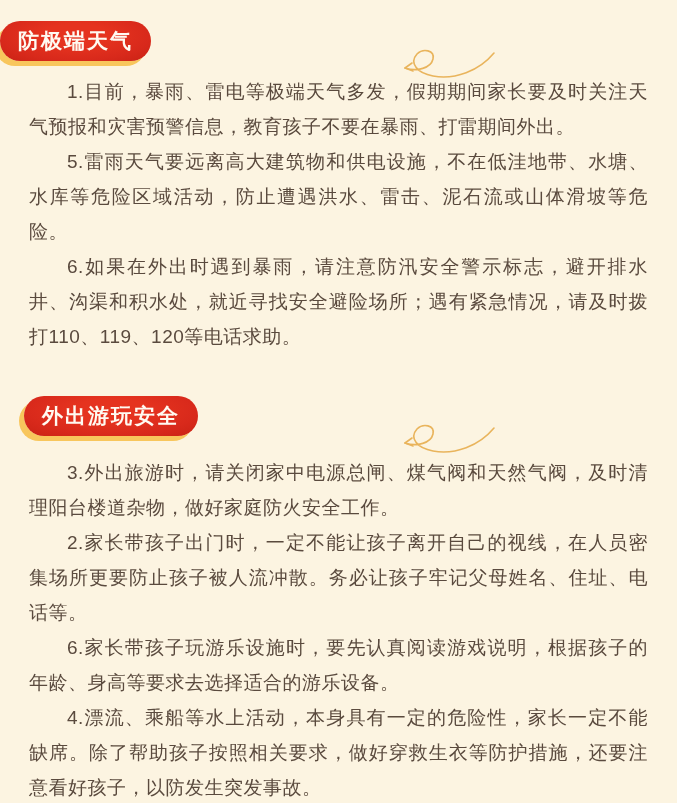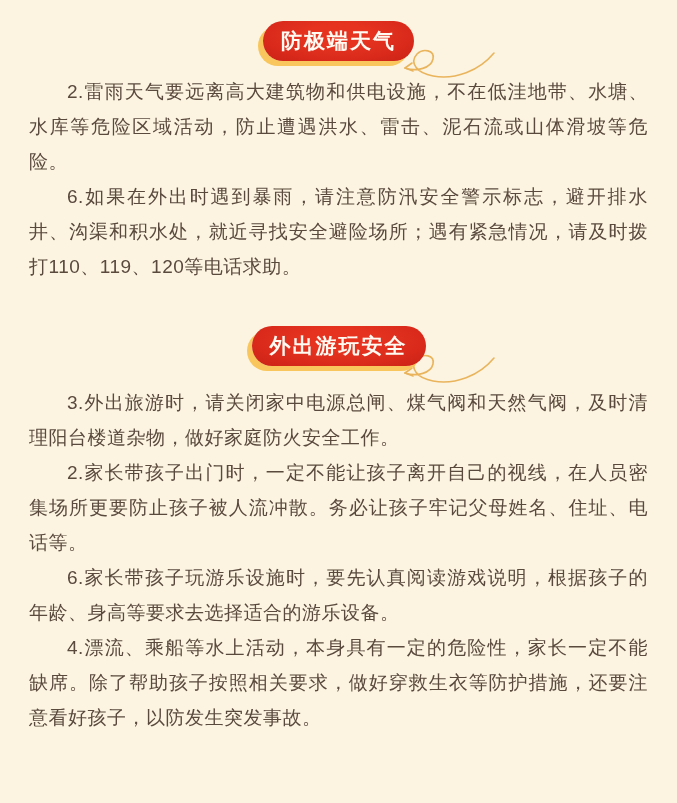--- a/index.html
+++ b/index.html
@@ -12,24 +12,23 @@
     width: 677px;
     height: 803px;
     background: #fcf4e1;
     overflow: hidden;
     box-sizing: border-box;
     font-family: "Liberation Sans", sans-serif;
   }
   .badge-row {
     position: relative;
     display: flex;
-    justify-content: center;
   }
   .badge-row.first { margin-top: 21px; }
-  .badge-row.second { margin-top: 42px; }
+  .badge-row.second { margin-top: 42px; padding-left: 24px; }
   .badge {
     position: relative;
     display: inline-block;
     height: 40px;
     line-height: 40px;
     padding: 0 18px;
     border-radius: 21px;
     background: radial-gradient(ellipse at 50% 35%, #e5331f 30%, #d8291b 70%, #c92214 100%);
     box-shadow: -5px 5px 0 0 #f8c65c;
     color: #fffaf2;
@@ -71,21 +70,22 @@
     <div class="badge">
       <span>防极端天气</span>
     </div>
     <svg class="swash" viewBox="0 0 100 42" aria-hidden="true">
       <path d="M97,10 C82,28 58,37 36,33 C20,30 12,20 20,11 C26,5 38,7 36,16 C34,25 20,29 8,25" fill="none" stroke="#e9b45c" stroke-width="1.6" stroke-linecap="round"></path>
       <path d="M8,25 l7,-5 M8,25 l8,3" fill="none" stroke="#e9b45c" stroke-width="1.6" stroke-linecap="round"></path>
     </svg>
   </div>
 
   <div class="section-text first">
-    <p class="para">2.雷雨天气要远离高大建筑物和供电设施，不在低洼地带、水塘、水库等危险区域活动，防止遭遇洪水、雷击、泥石流或山体滑坡等危险。</p>
+    <p class="para">1.目前，暴雨、雷电等极端天气多发，假期期间家长要及时关注天气预报和灾害预警信息，教育孩子不要在暴雨、打雷期间外出。</p>
+    <p class="para">5.雷雨天气要远离高大建筑物和供电设施，不在低洼地带、水塘、水库等危险区域活动，防止遭遇洪水、雷击、泥石流或山体滑坡等危险。</p>
     <p class="para">6.如果在外出时遇到暴雨，请注意防汛安全警示标志，避开排水井、沟渠和积水处，就近寻找安全避险场所；遇有紧急情况，请及时拨打110、119、120等电话求助。</p>
   </div>
 
   <div class="badge-row second">
     <div class="badge">
       <span>外出游玩安全</span>
     </div>
     <svg class="swash" viewBox="0 0 100 42" aria-hidden="true">
       <path d="M97,10 C82,28 58,37 36,33 C20,30 12,20 20,11 C26,5 38,7 36,16 C34,25 20,29 8,25" fill="none" stroke="#e9b45c" stroke-width="1.6" stroke-linecap="round"></path>
       <path d="M8,25 l7,-5 M8,25 l8,3" fill="none" stroke="#e9b45c" stroke-width="1.6" stroke-linecap="round"></path>

